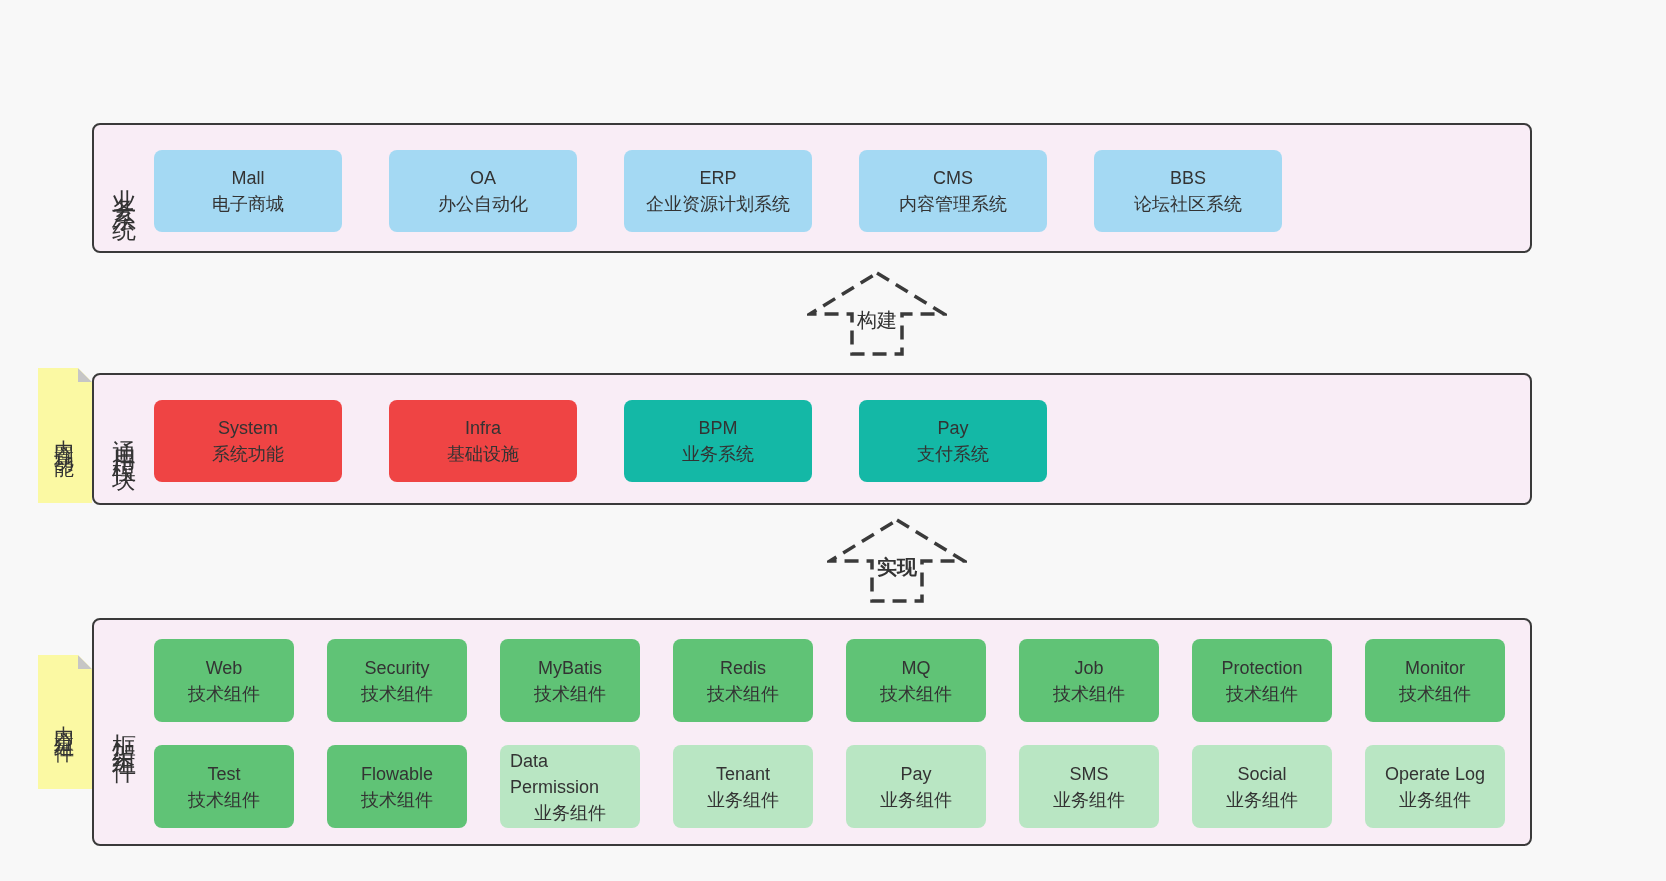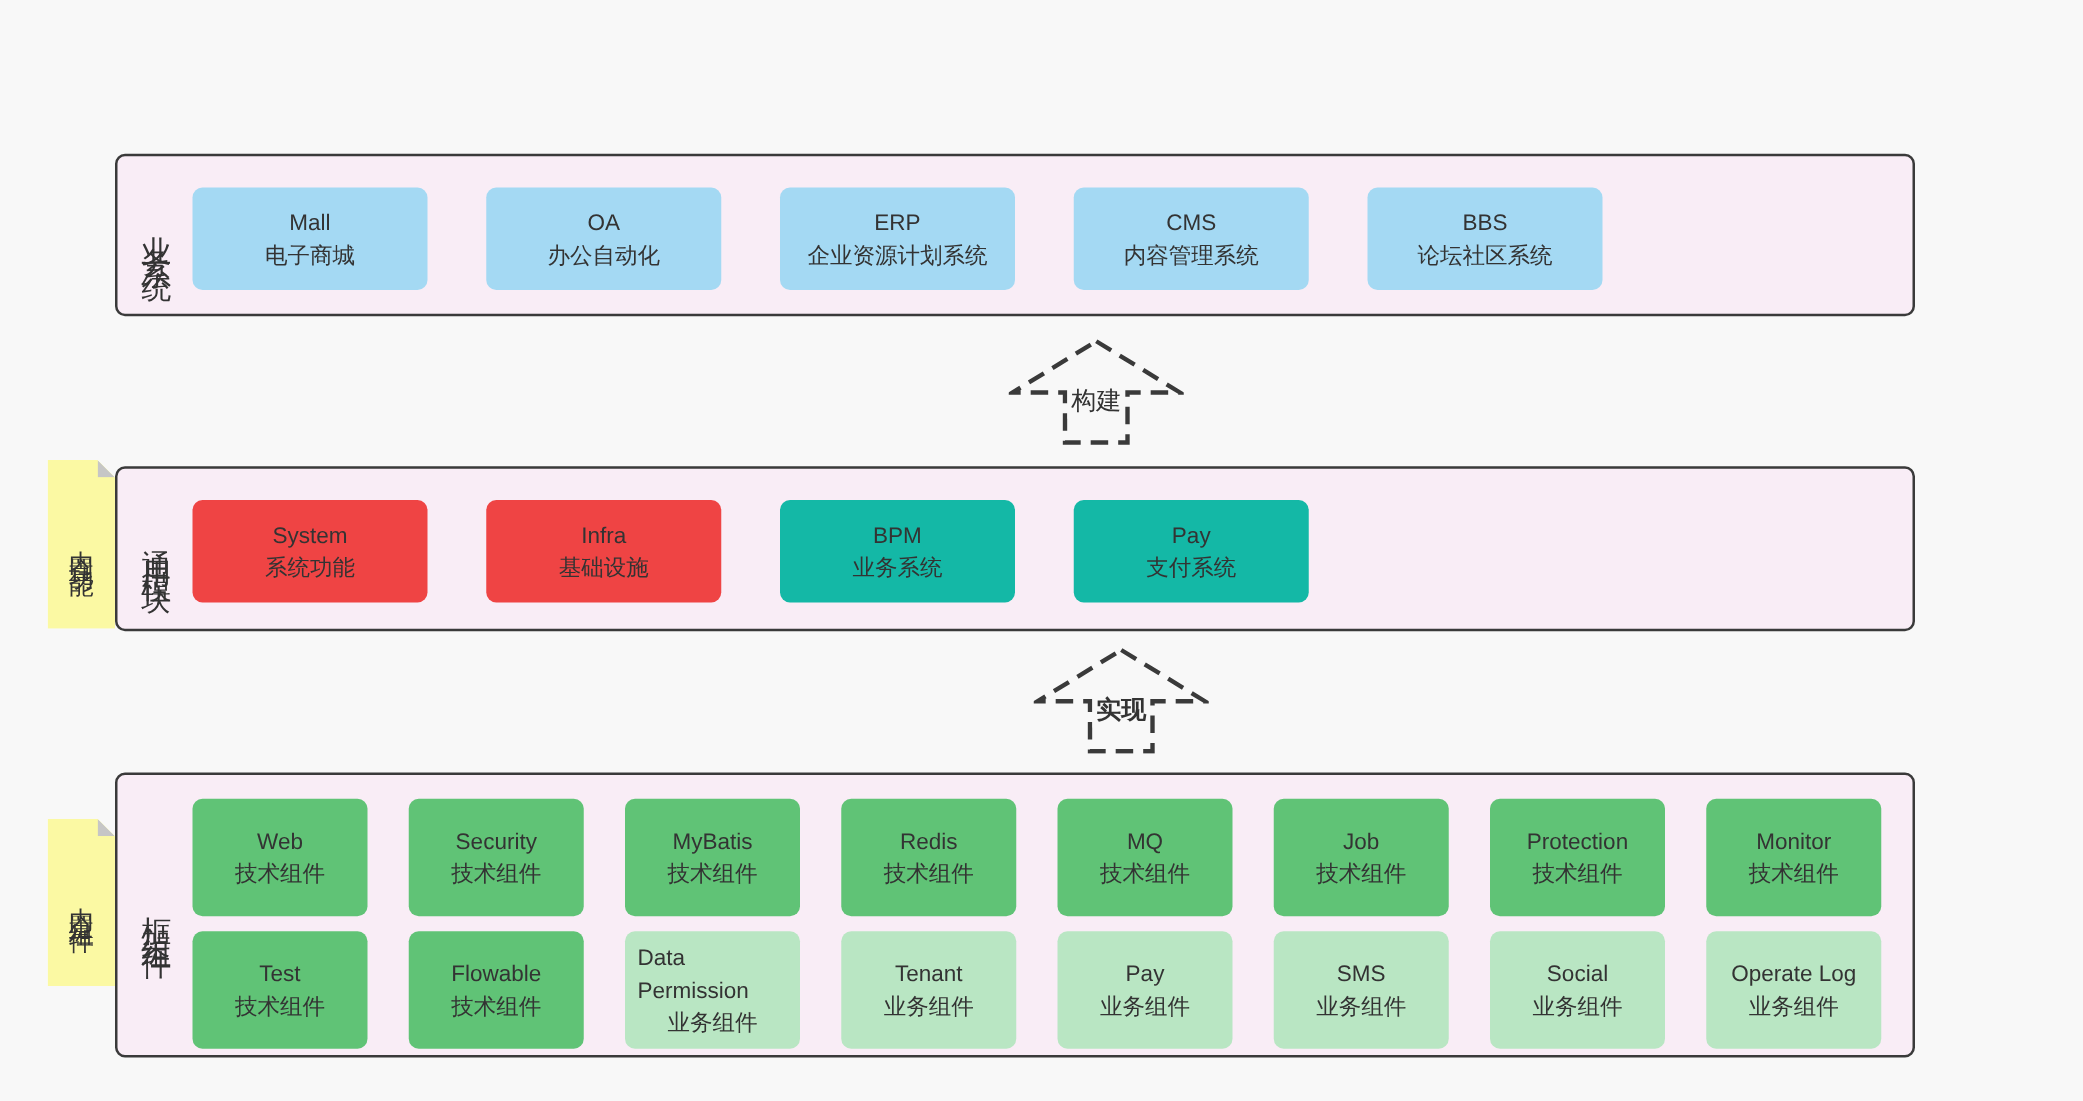--- a/index.html
+++ b/index.html
@@ -28,21 +28,21 @@
   #panel-business .row{top:25px;}
   #panel-modules .row{top:25px;}
   #panel-components .row.r1{top:19px;}
   #panel-components .row.r2{top:125px;}
   .box{
     border-radius:8px;display:flex;flex-direction:column;
     align-items:center;justify-content:center;text-align:left;
     font-size:18px;line-height:26px;color:#333;box-sizing:border-box;padding:0 10px;
   }
   .row6 .box{width:188px;height:82px;}
-  .row8 .box{width:140px;height:94px;}
+  .row8 .box{width:140px;height:83px;}
   .blue{background:#a4d9f3;}
   .red{background:#ef4444;}
   .pink{background:#14b8a6;}
   .green{background:#60c376;}
   .green-light{background:#b9e6c3;}
   
   .sticky{
     position:absolute;left:38px;width:54px;background:#fbf9a3;z-index:0;
     clip-path:polygon(0 0,calc(100% - 14px) 0,100% 14px,100% 100%,0 100%);
   }

